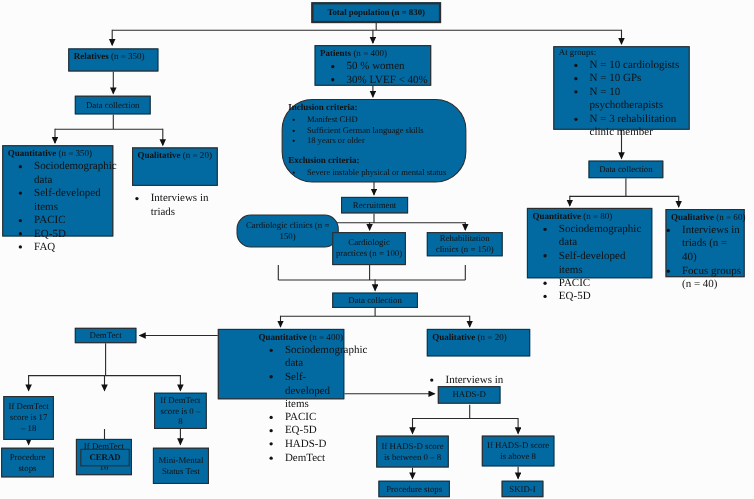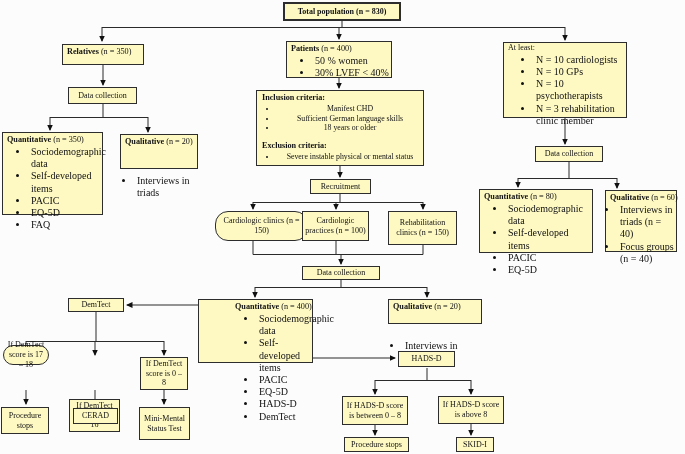--- a/index.html
+++ b/index.html
@@ -2,37 +2,37 @@
 <html><head>
 <meta charset="utf-8">
 <style>
   html,body{margin:0;padding:0;background:#fbfbfb;}
   .canvas{
     position:relative;width:685px;height:454px;background:#fcfcfc;
     font-family:"Liberation Serif","DejaVu Serif",serif;color:#111;overflow:hidden;
   }
   svg.wires{position:absolute;left:0;top:0;z-index:0;}
   .node{
-    position:absolute;background:#fef9c3;border:1px solid #2d2d2d;
+    position:absolute;background:#0369a1;border:1px solid #2d2d2d;
     box-sizing:border-box;font-size:8px;line-height:1.22;z-index:1;
   }
   .node.thick{border-width:2px;}
   .node.center{display:flex;align-items:center;justify-content:center;text-align:center;padding:1px 2px;}
   .hd{display:block;padding:2px 3px 0 4px;font-size:8.2px;white-space:nowrap;}
   .hd b{font-weight:bold;}
   .sub{padding:0 3px 0 4px;font-size:8px;}
   .crit-title{font-weight:bold;padding:2px 3px 0 5px;font-size:8.2px;}
   .crit-title.gap{padding-top:8px;}
   ul{margin:1px 0 0 0;padding:0 2px 0 28px;list-style:disc;}
   li{font-size:10px;line-height:1.22;padding-left:2px;}
   .pl-lg ul{padding-left:30px;}
   .pl-md ul{padding-left:26px;}
   .pl-sm ul{padding-left:14px;margin-top:28px;}
   .pl-xs ul{padding-left:12px;}
-  .crit ul{padding-left:20px;text-align:center;}
+  .crit ul{padding-left:20px;}
   .crit li{font-size:7.8px;}
   .bold-all{font-weight:bold;}
 </style>
 </head>
 <body>
 
 <div class="canvas">
 
   <svg class="wires" width="685" height="454" viewBox="0 0 685 454">
     <defs>
@@ -114,44 +114,44 @@
   </div>
 
   <div class="node pl-md" style="left:286px;top:41px;width:106px;height:37px;">
     <span class="hd"><b>Patients</b><span> (n = 400)</span></span>
     <ul>
       <li>50 % women</li>
       <li>30% LVEF &lt; 40%</li>
     </ul>
   </div>
 
-  <div class="node crit" style="left:256px;top:90px;width:168px;height:76px;">
+  <div class="node crit" style="left:256px;top:90px;width:168px;height:76px;border-radius:28px;">
     <div class="crit-title">Inclusion criteria:</div>
     <ul>
       <li>Manifest CHD</li>
       <li>Sufficient German language skills</li>
       <li>18 years or older</li>
     </ul>
     <div class="crit-title gap">Exclusion criteria:</div>
     <ul>
       <li>Severe instable physical or mental status</li>
     </ul>
   </div>
 
   <div class="node center" style="left:310px;top:179px;width:61px;height:15px;">
     <span>Recruitment</span>
   </div>
 
-  <div class="node center" style="left:215px;top:211px;width:93px;height:30px;border-radius:13px;">
+  <div class="node center" style="left:215px;top:195px;width:93px;height:30px;border-radius:13px;">
     <span>Cardiologic clinics (n = 150)</span>
   </div>
   <div class="node center" style="left:302px;top:211px;width:67px;height:30px;">
     <span>Cardiologic practices (n = 100)</span>
   </div>
-  <div class="node center" style="left:388px;top:211px;width:69px;height:34px;">
+  <div class="node center" style="left:388px;top:211px;width:69px;height:22px;">
     <span>Rehabilitation clinics (n = 150)</span>
   </div>
 
   <div class="node center" style="left:302px;top:266px;width:78px;height:14px;">
     <span>Data collection</span>
   </div>
 
   <div class="node pl-md" style="left:198px;top:299px;width:115px;height:64px;padding-left:32px;">
     <span class="hd"><b>Quantitative</b><span> (n = 400)</span></span>
     <ul>
@@ -165,21 +165,21 @@
   </div>
 
   <div class="node pl-sm" style="left:388px;top:299px;width:94px;height:25px;">
     <span class="hd"><b>Qualitative</b><span> (n = 20)</span></span>
     <ul>
       <li>Interviews in triads</li>
     </ul>
   </div>
 
   <div class="node pl-lg" style="left:503px;top:42px;width:124px;height:76px;">
-    <div class="sub">At least:</div>
+    <div class="sub">At groups:</div>
     <ul>
       <li>N = 10 cardiologists</li>
       <li>N = 10 GPs</li>
       <li>N = 10 psychotherapists</li>
       <li>N = 3 rehabilitation clinic member</li>
     </ul>
   </div>
 
   <div class="node center" style="left:535px;top:146px;width:68px;height:16px;">
     <span>Data collection</span>
@@ -200,34 +200,34 @@
     <ul>
       <li>Interviews in triads (n = 40)</li>
       <li>Focus groups (n = 40)</li>
     </ul>
   </div>
 
   <div class="node center" style="left:68px;top:298px;width:56px;height:14px;">
     <span>DemTect</span>
   </div>
 
-  <div class="node center" style="left:3px;top:345px;width:46px;height:20px;border-radius:15px;">
+  <div class="node center" style="left:3px;top:360px;width:46px;height:40px;">
     <span>If DemTect score is 17 – 18</span>
   </div>
   <div class="node center" style="left:69px;top:357px;width:51px;height:33px;margin-top:42px;">
     <span>If DemTect score is 9 – 16</span>
   </div>
   <div class="node center" style="left:140px;top:357px;width:48px;height:33px;">
     <span>If DemTect score is 0 – 8</span>
   </div>
 
   <div class="node center" style="left:1px;top:407px;width:48px;height:27px;">
     <span>Procedure stops</span>
   </div>
-  <div class="node center" style="left:73px;top:408px;width:45px;height:16px;">
+  <div class="node center" style="left:73px;top:408px;width:45px;height:16px;font-weight:bold;">
     <span>CERAD</span>
   </div>
   <div class="node center" style="left:139px;top:407px;width:51px;height:33px;">
     <span>Mini-Mental Status Test</span>
   </div>
 
   <div class="node center" style="left:398px;top:351px;width:57px;height:16px;">
     <span>HADS-D</span>
   </div>
 

